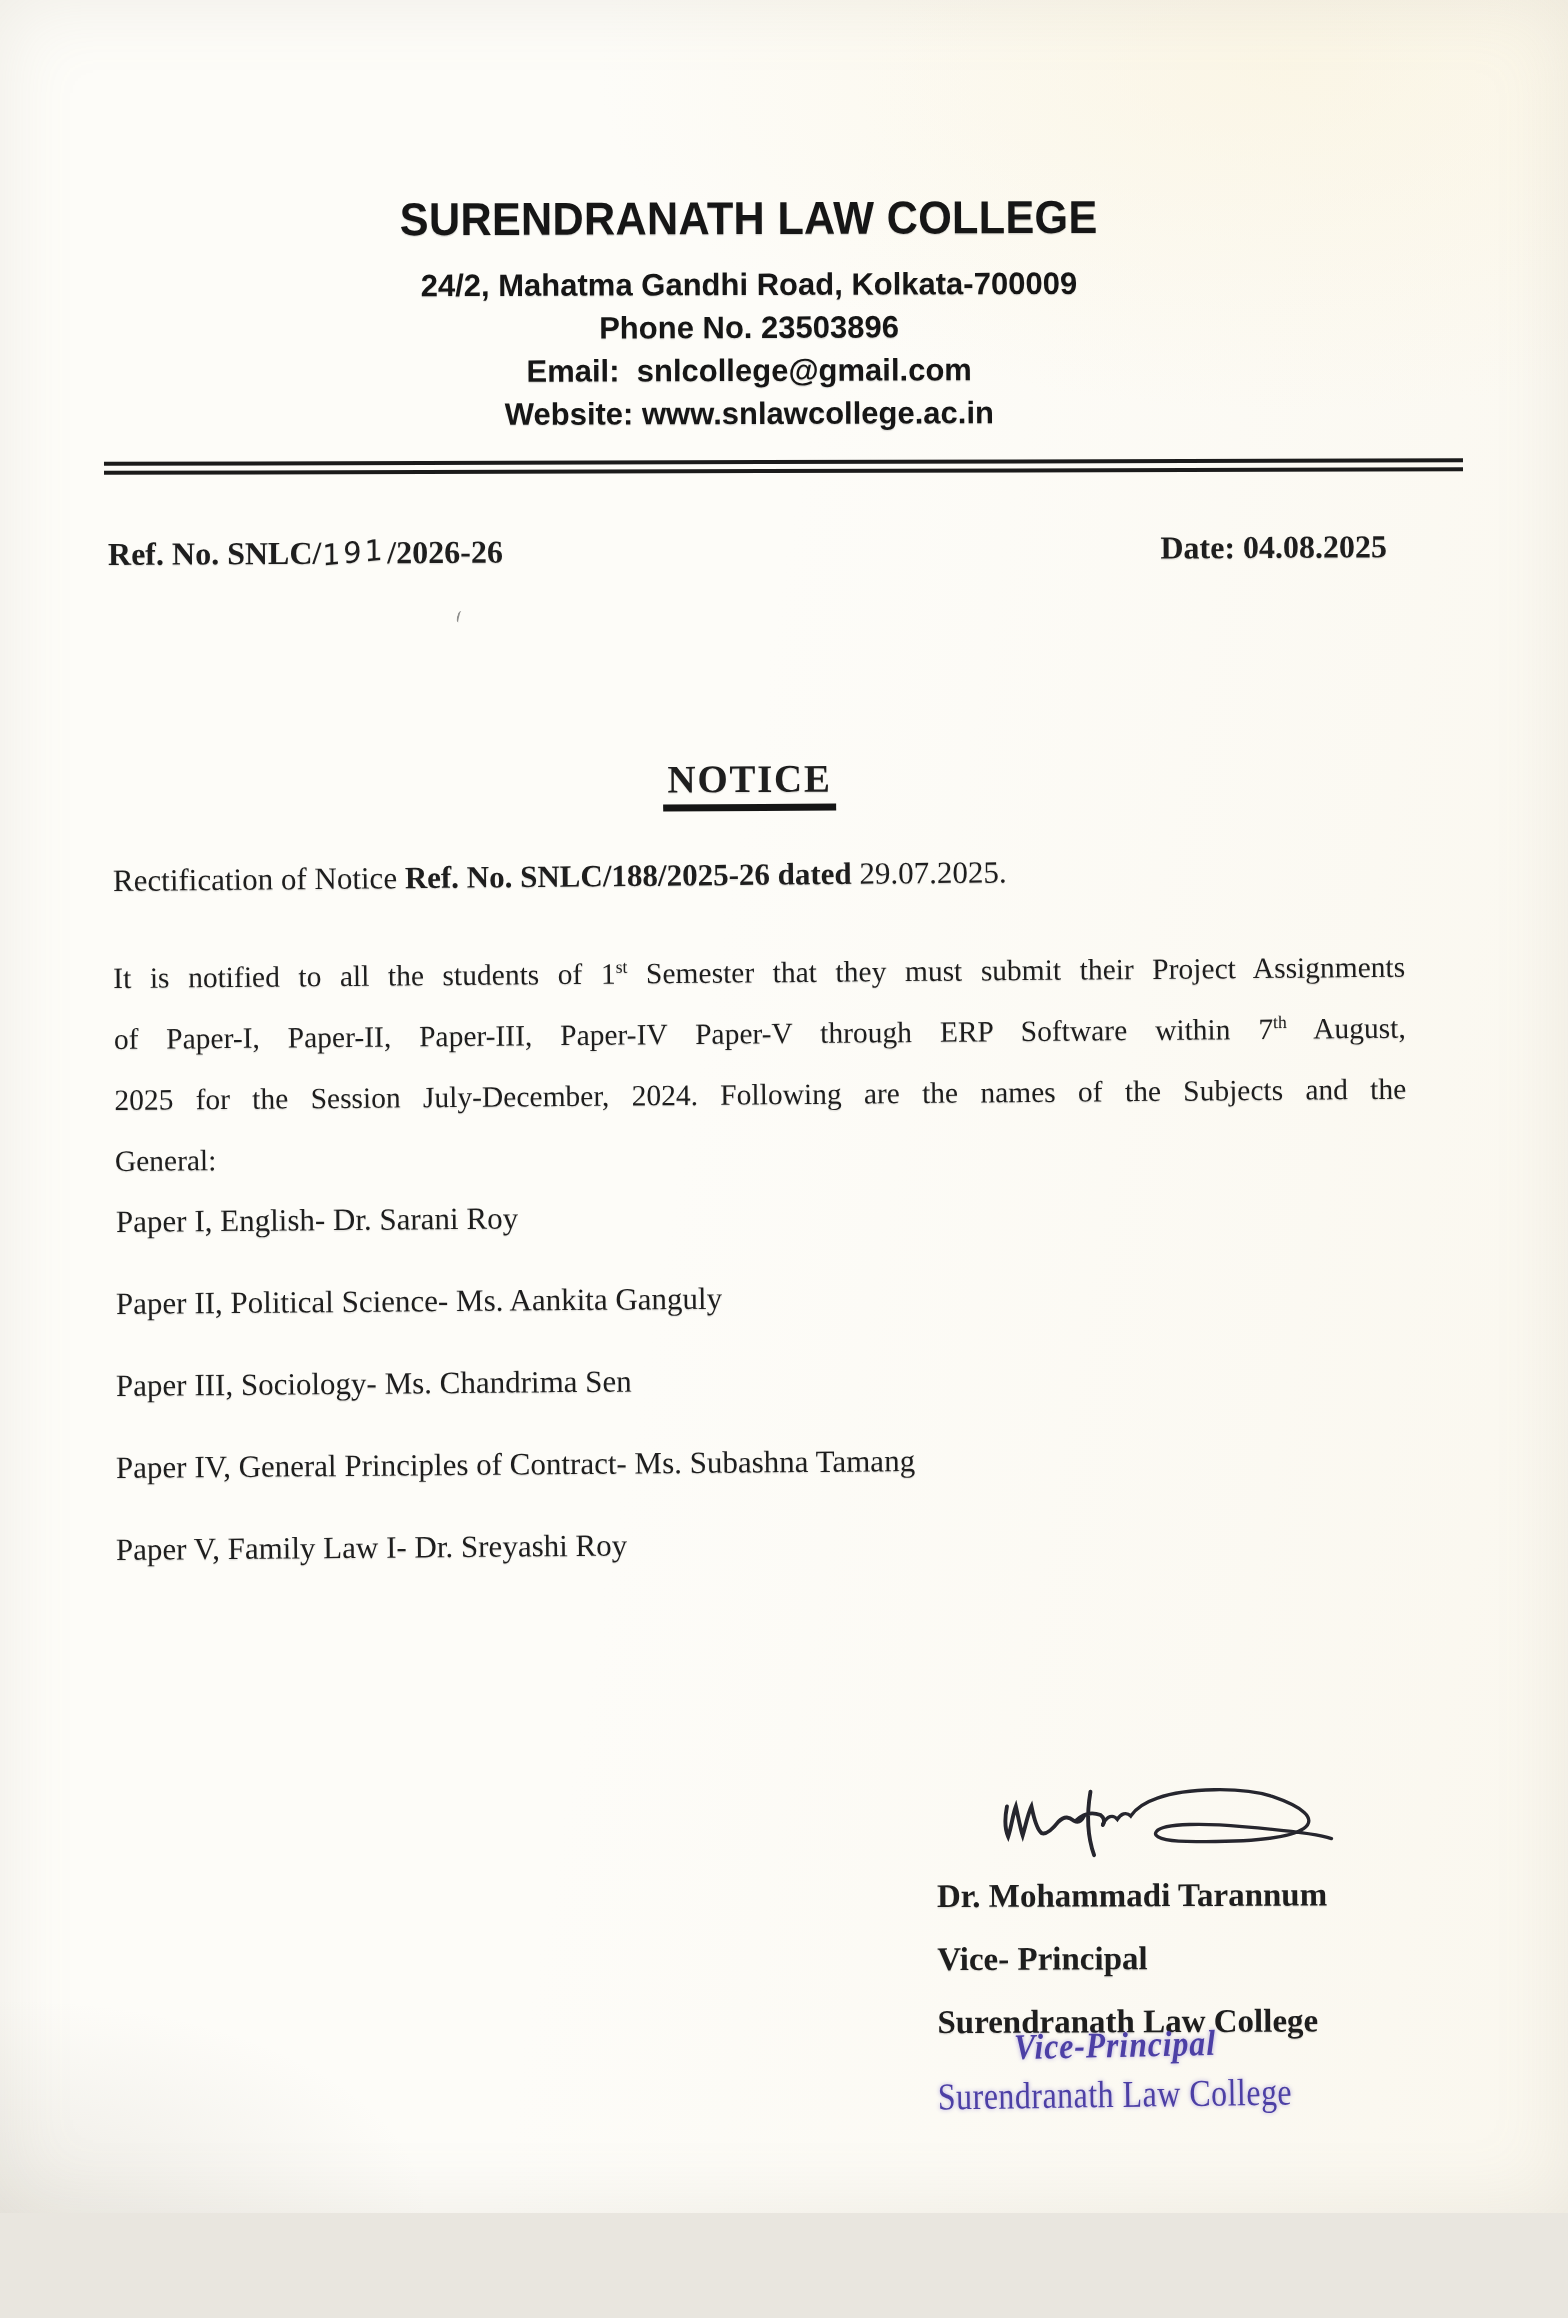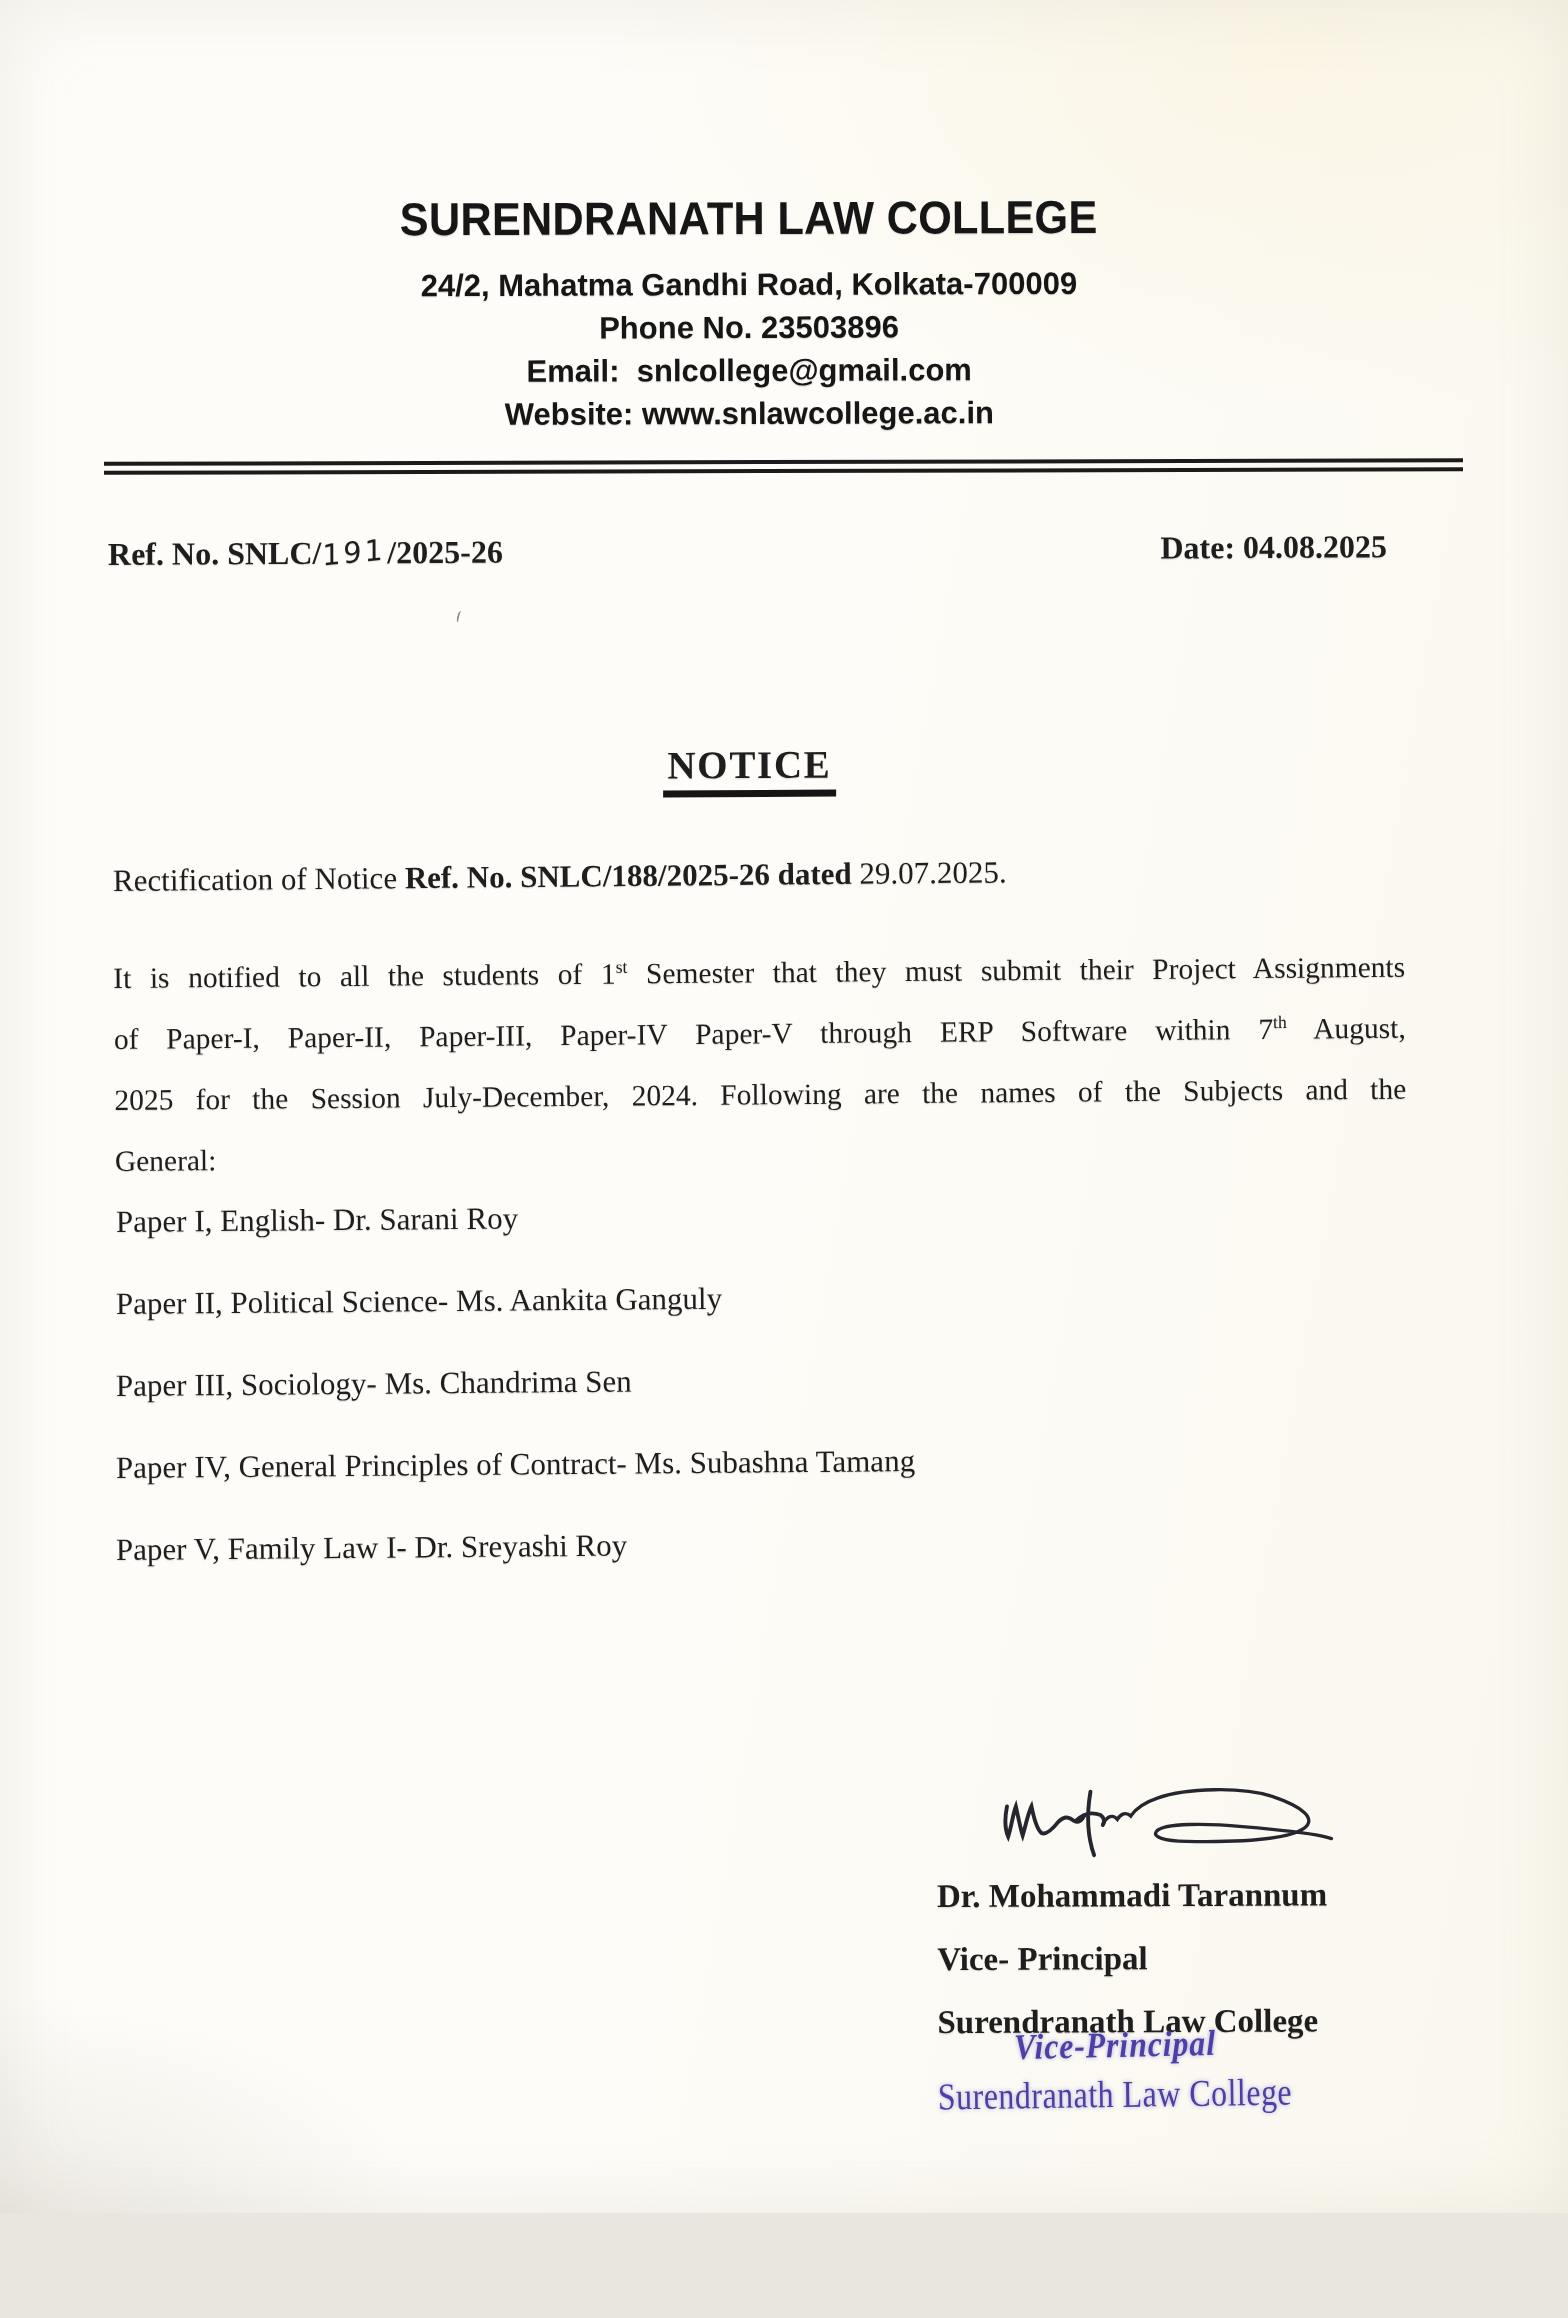--- a/index.html
+++ b/index.html
@@ -50,21 +50,21 @@
   .hand{
     display:inline-block;font-family:"DejaVu Sans", sans-serif;font-weight:400;
     font-size:29px;letter-spacing:2.8px;margin:0 1.1px;
     transform:rotate(-5deg) skewX(-5deg) translateY(-1.1px);
   }
 
   
   .notice-wrap{position:absolute;left:0;top:745px;width:1499px;text-align:center;transform:rotate(-0.3deg);}
   .notice-title{
     display:inline-block;font-size:39px;font-weight:bold;letter-spacing:1.7px;line-height:40px;
-    border-bottom:7.8px solid #151515;padding:0 4.5px 4.5px 4.5px;
+    border-bottom:7.8px solid #151515;padding:0 4.5px 4.5px 4.5px;margin-top:14px;
   }
 
   
   .rect-line{
     position:absolute;left:113px;top:863px;margin:0;font-size:31px;line-height:36px;
     transform:rotate(-0.55deg);transform-origin:left center;white-space:nowrap;
   }
 
   
   .body-para{
@@ -122,21 +122,21 @@
     <h1 class="college-name">SURENDRANATH LAW COLLEGE</h1>
     <div class="addr addr-first">24/2, Mahatma Gandhi Road, Kolkata-700009</div>
     <div class="addr">Phone No. 23503896</div>
     <div class="addr">Email:  snlcollege@gmail.com</div>
     <div class="addr">Website: www.snlawcollege.ac.in</div>
   </header>
 
   <div class="rule"></div>
 
   <div class="ref-row ink-shadow">
-    <div class="ref"><span>Ref. No. SNLC/</span><span class="hand">191</span><span>/2025-26</span></div>
+    <div class="ref"><span>Ref. No. SNLC/</span><span class="hand">191</span><span>/2026-26</span></div>
     <div class="date"><span>Date:</span> <span>04.08.2025</span></div>
   </div>
 
   <div class="speck"></div>
 
   <div class="notice-wrap">
     <span class="notice-title ink-shadow">NOTICE</span>
   </div>
 
   <p class="rect-line ink-shadow"><span>Rectification of Notice </span><b>Ref. No. SNLC/188/2025-26 dated </b><span>29.07.2025.</span></p>

